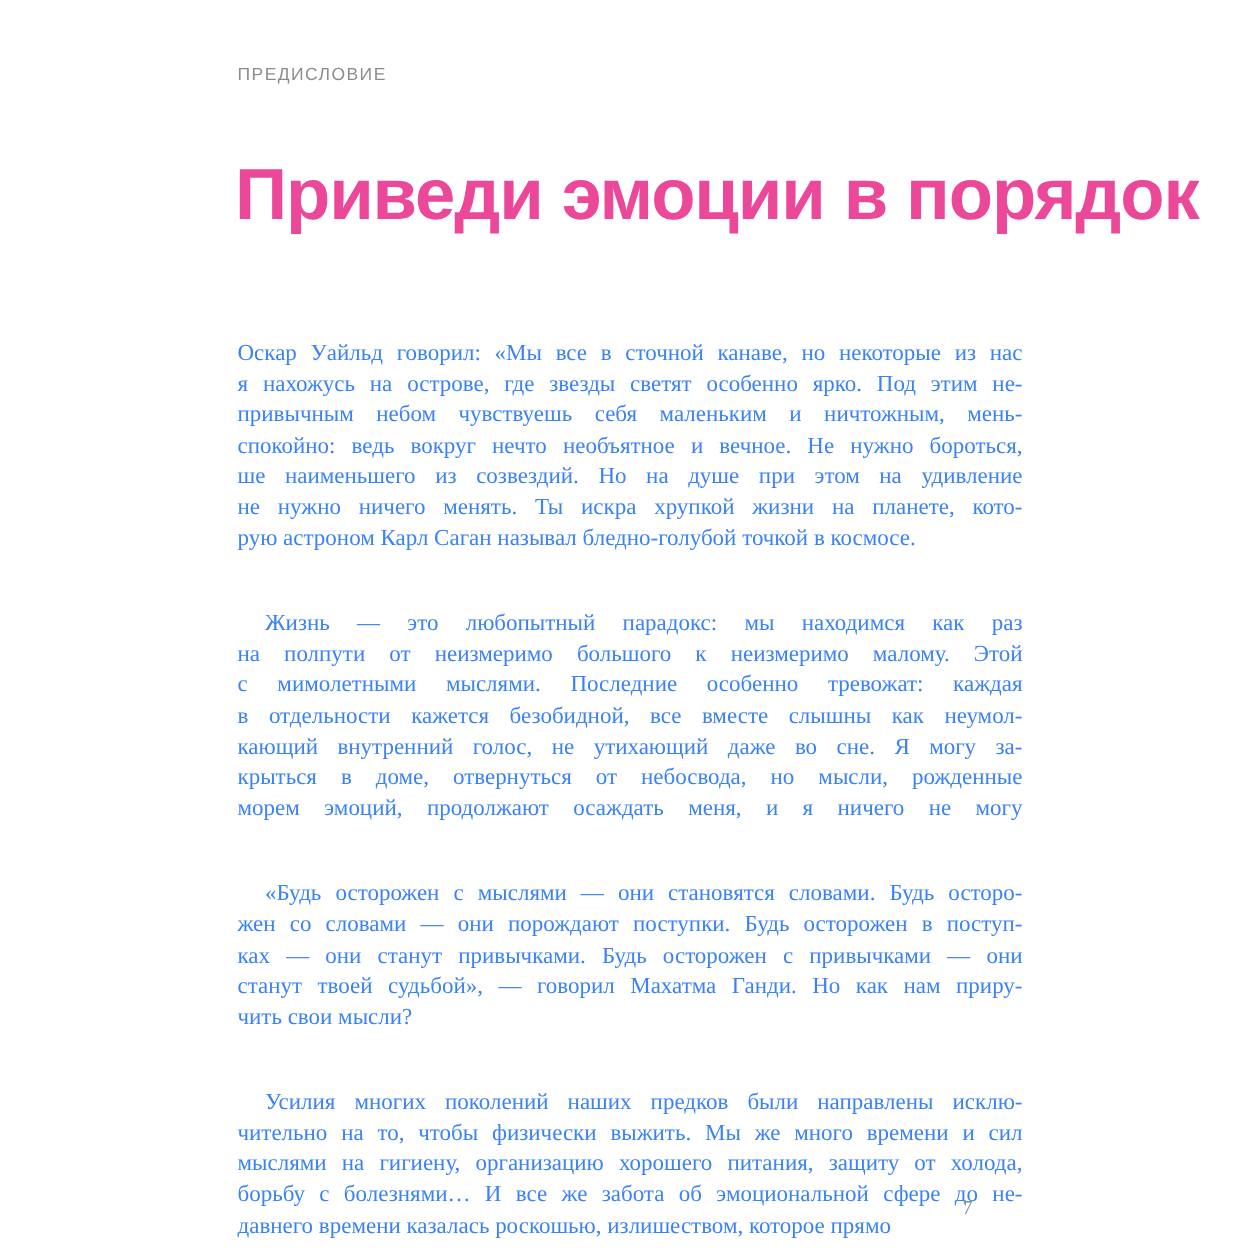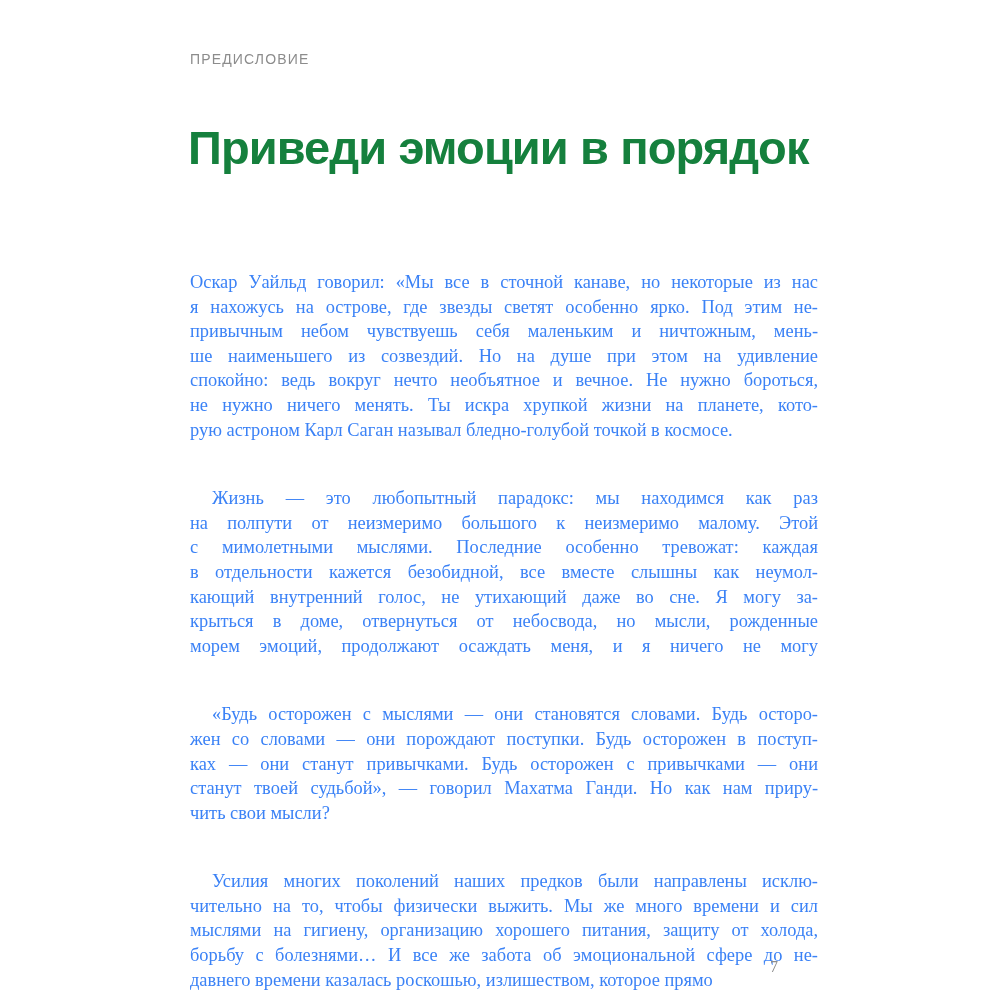--- a/index.html
+++ b/index.html
@@ -30,25 +30,25 @@
     letter-spacing: 1.15px;
     color: #8c8c8c;
     white-space: nowrap;
   }
   .chapter-title {
     position: absolute;
     left: 188px;
     top: 90px;
     width: 660px;
     font-family: "Liberation Sans", sans-serif;
-    font-size: 47px;
+    font-size: 58px;
     line-height: 54px;
     font-weight: 700;
     letter-spacing: -0.9px;
-    color: #15803d;
+    color: #ec4899;
     white-space: nowrap;
   }
   .body-text {
     position: absolute;
     left: 190px;
     top: 270px;
     width: 628px;
     font-family: "Liberation Serif", serif;
     font-size: 18.4px;
     line-height: 24.6px;
@@ -92,22 +92,22 @@
 
   <div class="eyebrow">ПРЕДИСЛОВИЕ</div>
 
   <h1 class="chapter-title">Приведи эмоции в порядок</h1>
 
   <div class="body-text">
     <p class="para">
         <span class="line">Оскар Уайльд говорил: «Мы все в сточной канаве, но некоторые из нас</span>
         <span class="line">я нахожусь на острове, где звезды светят особенно ярко. Под этим не-</span>
         <span class="line">привычным небом чувствуешь себя маленьким и ничтожным, мень-</span>
+        <span class="line">спокойно: ведь вокруг нечто необъятное и вечное. Не нужно бороться,</span>
         <span class="line">ше наименьшего из созвездий. Но на душе при этом на удивление</span>
-        <span class="line">спокойно: ведь вокруг нечто необъятное и вечное. Не нужно бороться,</span>
         <span class="line">не нужно ничего менять. Ты искра хрупкой жизни на планете, кото-</span>
         <span class="line last">рую астроном Карл Саган называл бледно-голубой точкой в космосе.</span>
       </p>
     <p class="para">
         <span class="line first-indent">Жизнь — это любопытный парадокс: мы находимся как раз</span>
         <span class="line">на полпути от неизмеримо большого к неизмеримо малому. Этой</span>
         <span class="line">с мимолетными мыслями. Последние особенно тревожат: каждая</span>
         <span class="line">в отдельности кажется безобидной, все вместе слышны как неумол-</span>
         <span class="line">кающий внутренний голос, не утихающий даже во сне. Я могу за-</span>
         <span class="line">крыться в доме, отвернуться от небосвода, но мысли, рожденные</span>

